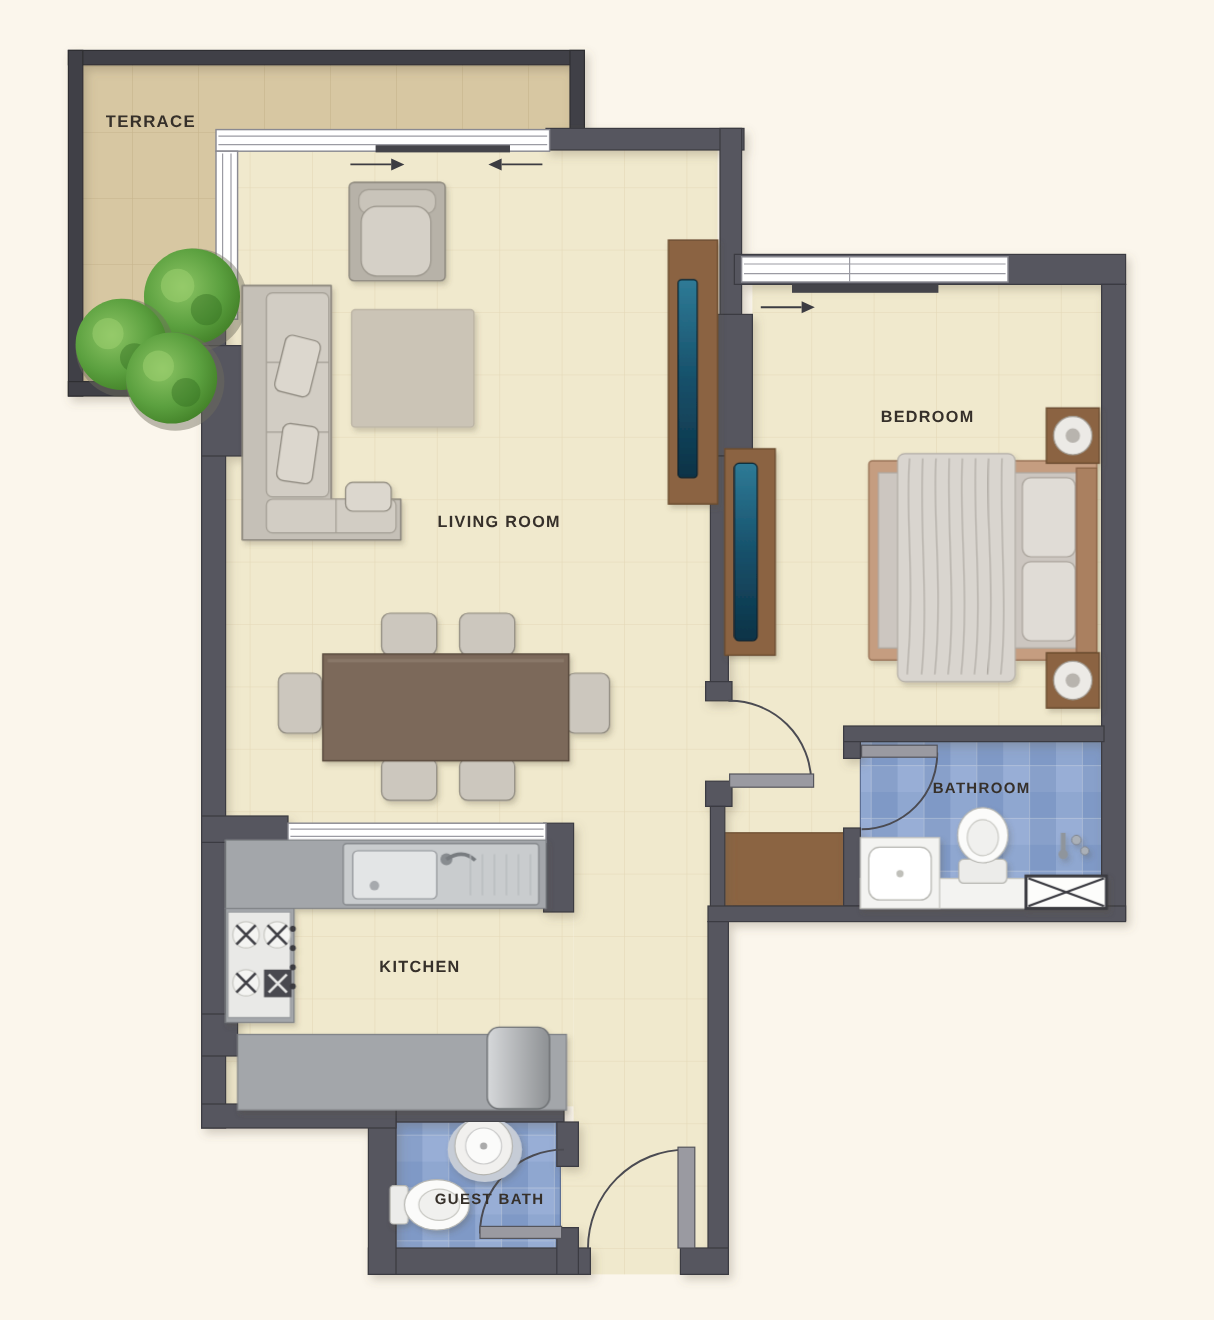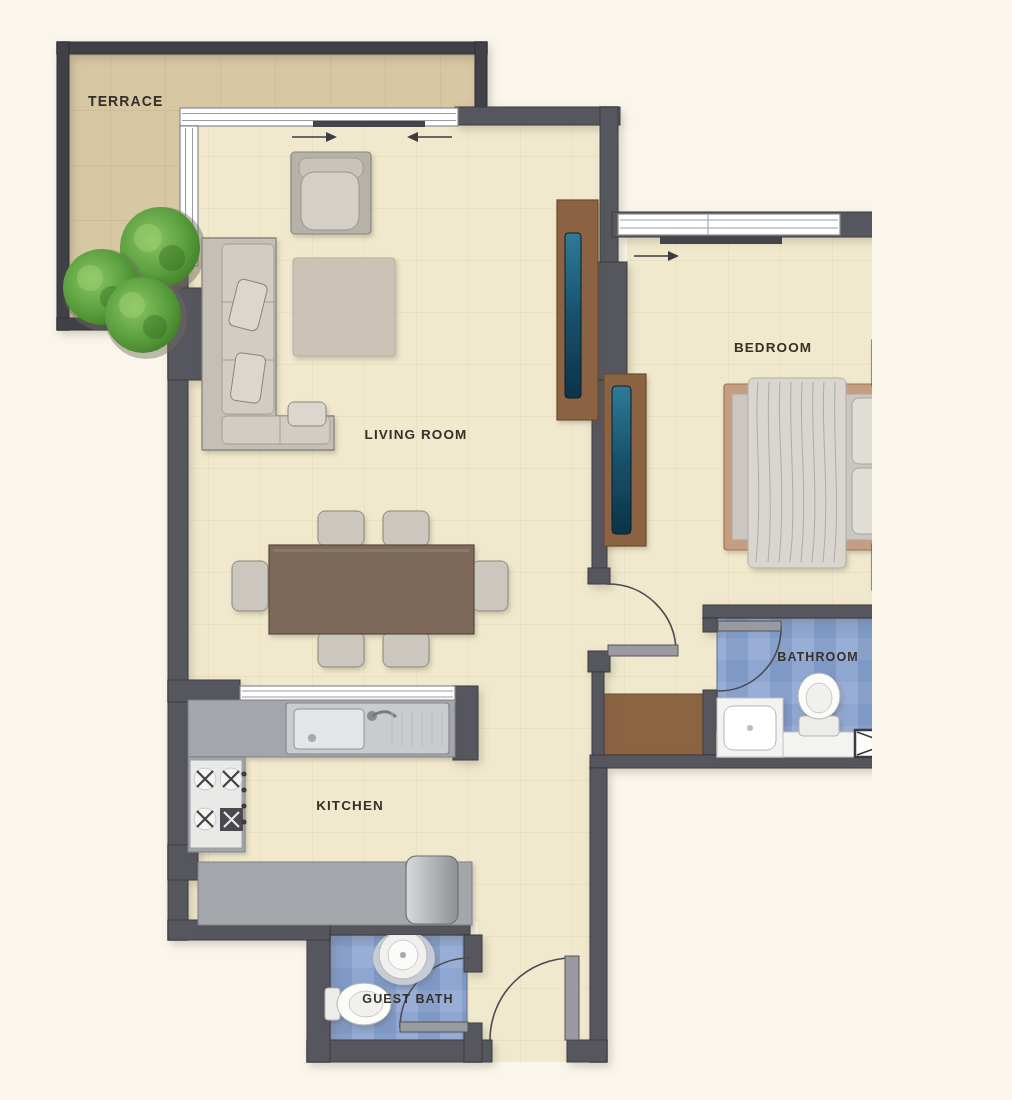--- a/index.html
+++ b/index.html
@@ -1,16 +1,16 @@
 <!DOCTYPE html>
 <html><head>
 <meta charset="utf-8">
 <style>
   html,body{margin:0;padding:0;background:#fbf6ec;}
-  .plan-wrap{width:872px;height:1100px;position:relative;overflow:hidden;
+  .plan-wrap{width:1012px;height:1100px;position:relative;overflow:hidden;
              font-family:"Liberation Sans",sans-serif;}
   svg{display:block;}
   text.room-label{font-family:"Liberation Sans",sans-serif;font-weight:bold;
                   letter-spacing:1.1px;}
 </style>
 </head>
 <body>
 
 <div class="plan-wrap">
 <svg width="1012" height="1100" viewBox="0 0 1012 1100">

